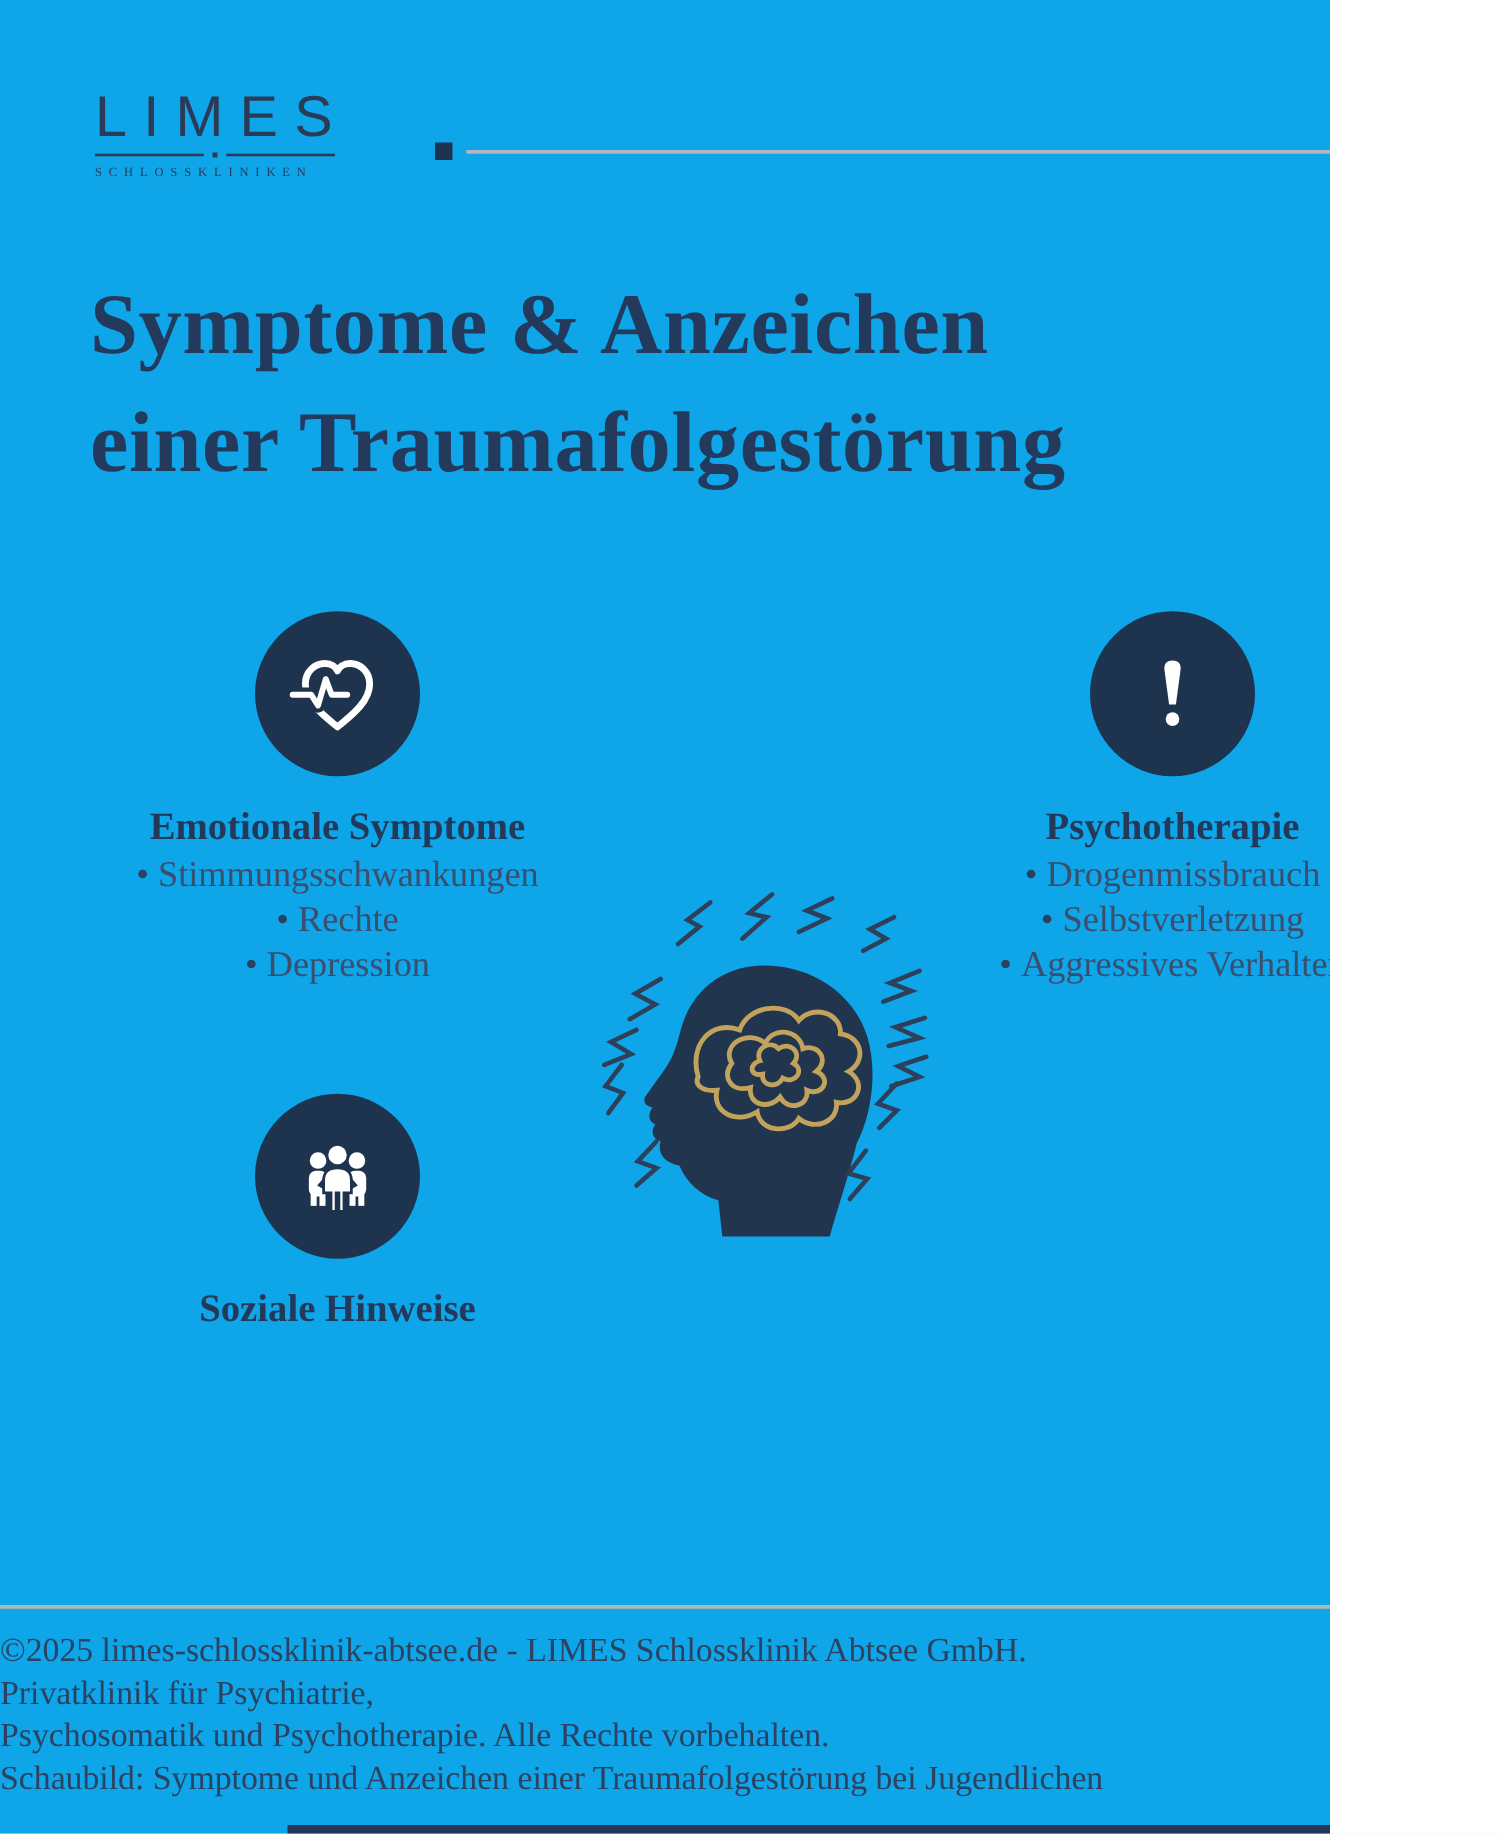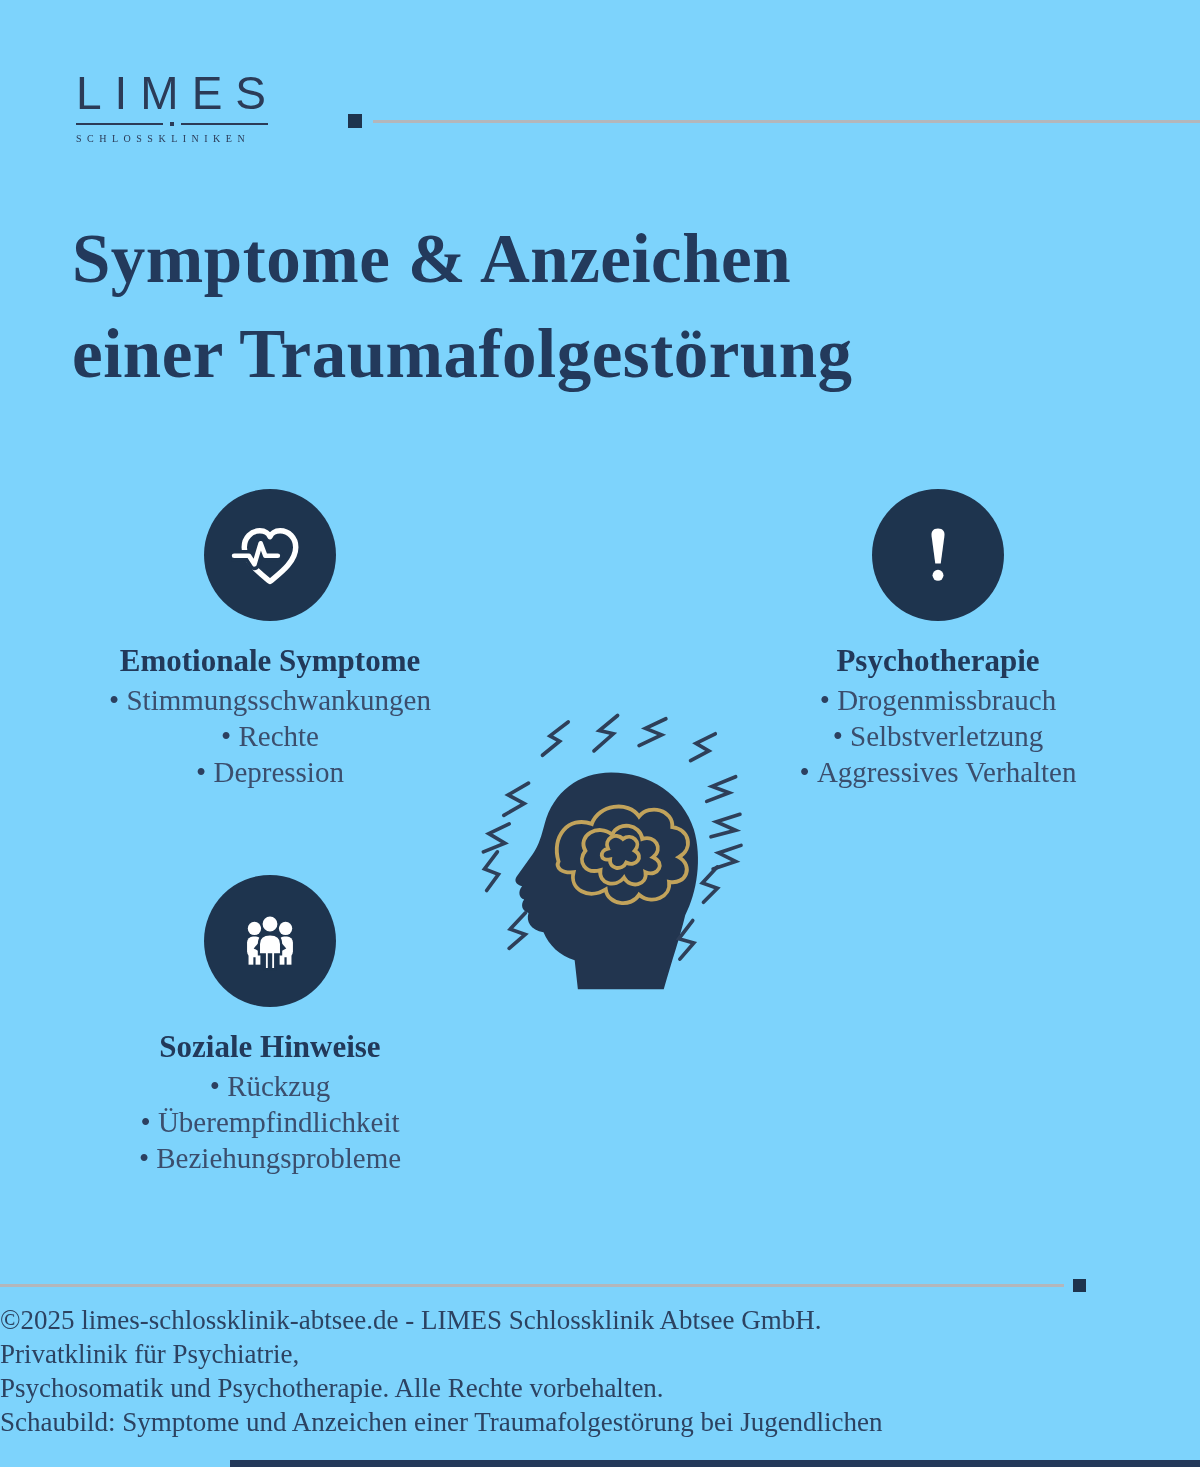--- a/index.html
+++ b/index.html
@@ -1,19 +1,19 @@
 <!DOCTYPE html>
 <html><head>
 <meta charset="utf-8">
 <style>
   html, body { margin: 0; padding: 0; background: #ffffff; }
   .canvas {
     position: relative;
-    width: 1200px; height: 1467px;
-    background: #7dd3fc;
+    width: 1064px; height: 1467px;
+    background: #0ea5e9;
     overflow: hidden;
     font-family: "Liberation Serif", serif;
   }
 
   
   .logo { position: absolute; left: 76px; top: 70px; width: 200px; }
   .logo-word {
     font-family: "Liberation Sans", sans-serif;
     font-size: 46px; font-weight: 400; letter-spacing: 13px;
     color: #2b3b57; line-height: 1;
@@ -150,25 +150,20 @@
         <rect x="72.5" y="66" width="6.5" height="16" fill="#ffffff"></rect>
 
         <circle cx="50" cy="27" r="11.5" fill="#ffffff" stroke="#1e344e" stroke-width="3"></circle>
         <path d="M50 41 c -10 0 -15 5 -15 13 v 14 h 8 v 20 h 5.5 v -20 h 3 v 20 h 5.5 v -20 h 8 v -14 c 0 -8 -5 -13 -15 -13 Z" fill="#ffffff" stroke="#1e344e" stroke-width="3"></path>
 
         <polygon points="35,52 28,60 35,64" fill="#1e344e"></polygon>
         <polygon points="65,52 72,60 65,64" fill="#1e344e"></polygon>
       </svg>
     </div>
     <h2>Soziale Hinweise</h2>
-    <ul>
-      <li>Rückzug</li>
-      <li>Überempfindlichkeit</li>
-      <li>Beziehungsprobleme</li>
-    </ul>
   </section>
 
 
   <div class="head-art">
     <svg width="322" height="322" viewBox="0 0 300 300">
 
       <path d="M152 60 C 122 60, 98 78, 90 108 C 87 119, 85 127, 79 136 L 64 157 C 61.5 161, 63 164.5, 69 166 C 65 171, 66 176.5, 71 178.5 C 67.5 183, 68.5 189, 75 191 C 72.5 199, 77 207, 89 209 C 94 221, 104 231, 118 235 L 121 262 L 201 262 C 209 234, 216 214, 221 193 C 232 172, 237 140, 229 113 C 219 81, 188 60, 152 60 Z" fill="#22354f"></path>
 
       <g fill="none" stroke="#c2a35b" stroke-width="3.6" stroke-linecap="round">
         <path d="M103 143 C 96 120, 112 100, 134 108 C 140 90, 168 86, 178 101 C 188 89, 210 95, 209 111 C 225 113, 229 131, 215 139 C 229 147, 222 165, 206 162 C 208 176, 190 184, 178 174 C 171 186, 149 184, 147 169 C 131 179, 113 169, 117 153 C 106 154, 100 149, 103 143 Z"></path>

